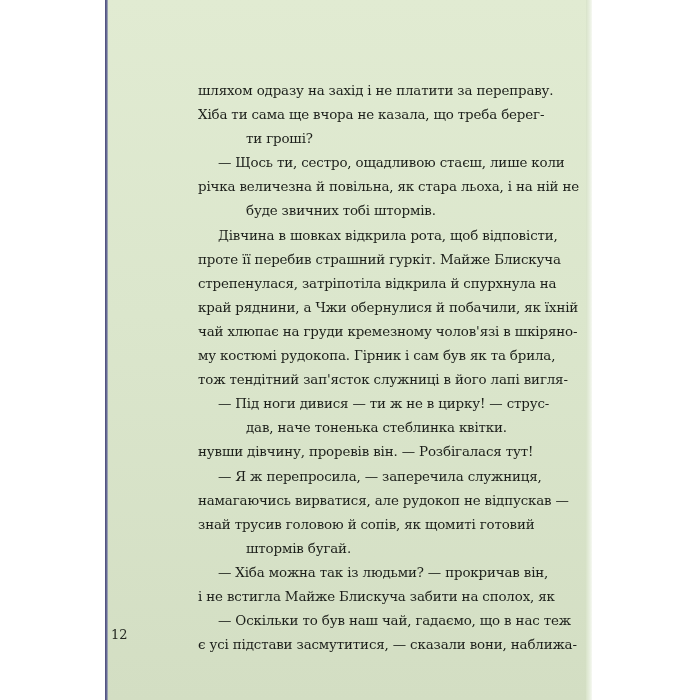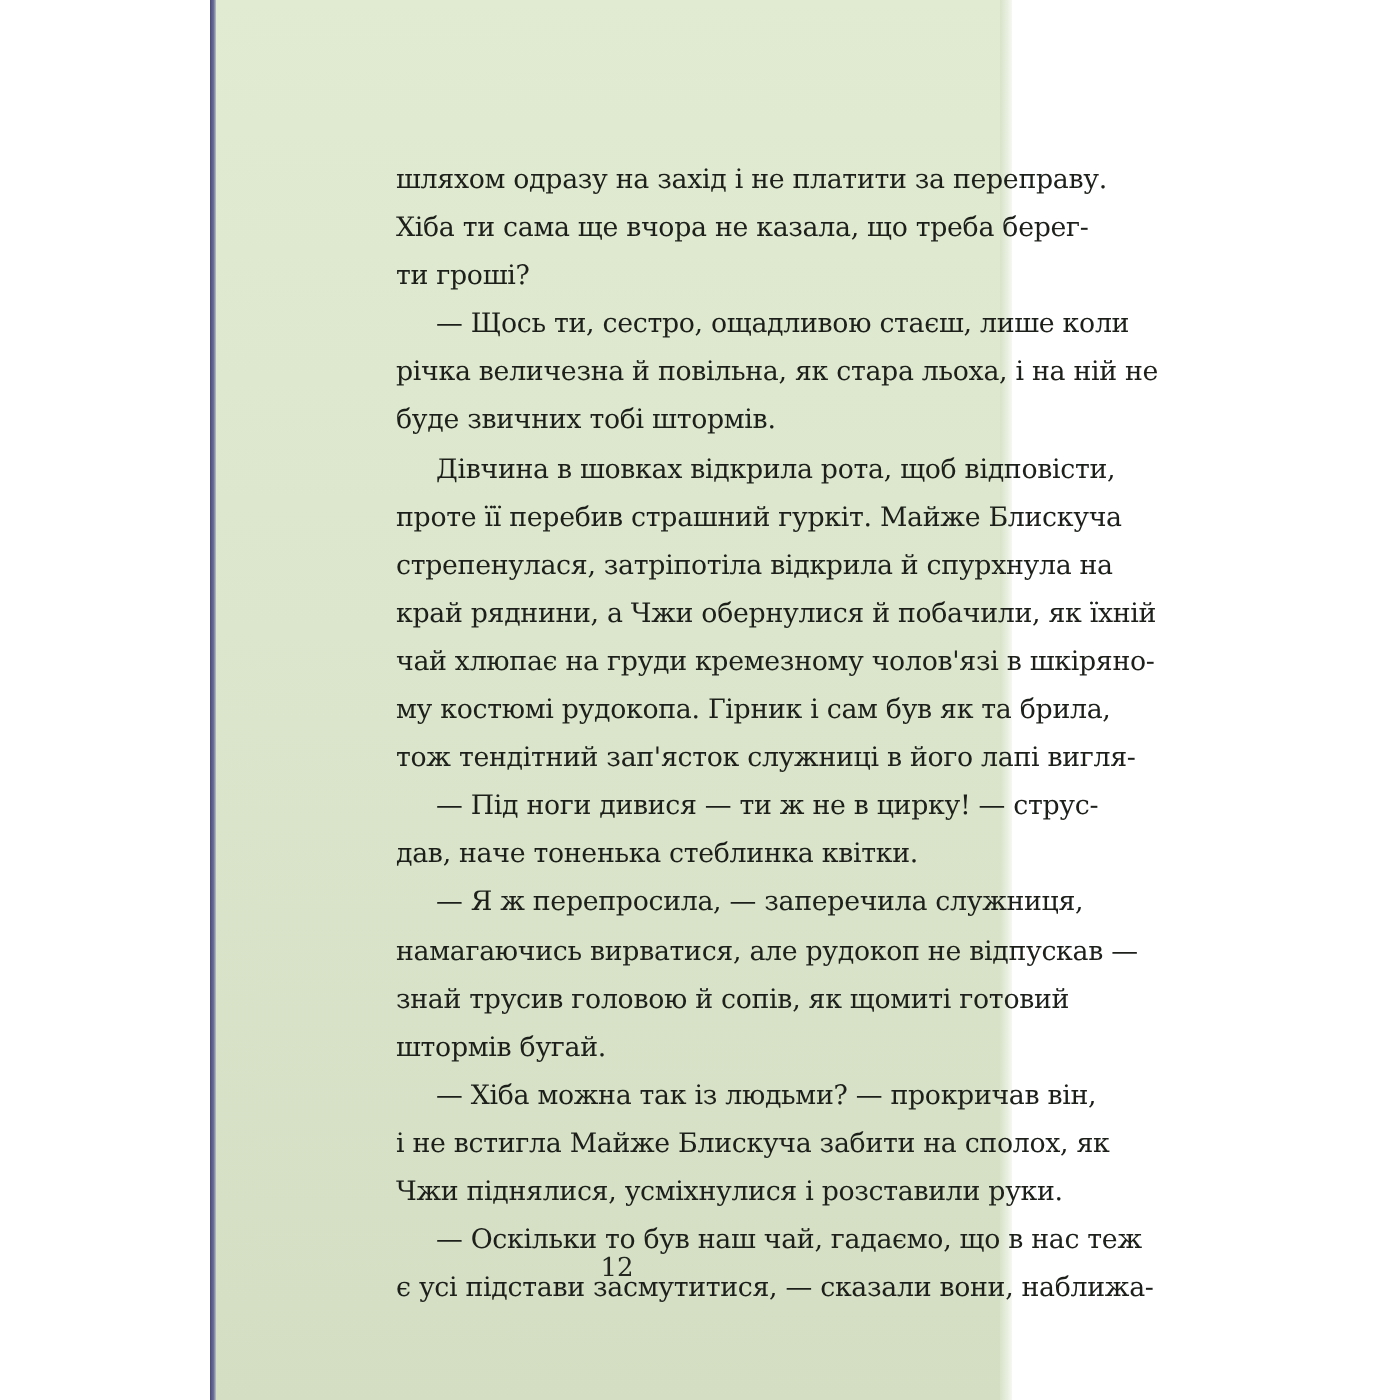--- a/index.html
+++ b/index.html
@@ -7,21 +7,21 @@
       padding: 0;
       width: 700px;
       height: 700px;
       background: #ffffff;
       overflow: hidden;
     }
     .page {
       position: absolute;
       left: 105px;
       top: 0;
-      width: 401px;
+      width: 487px;
       height: 700px;
       background: linear-gradient(180deg, #e1ebd2 0%, #dbe6cc 45%, #d3dec3 100%);
       box-sizing: border-box;
     }
     .page-left-edge {
       position: absolute;
       left: 0;
       top: 0;
       width: 3px;
       height: 700px;
@@ -48,30 +48,31 @@
     }
     .line {
       display: block;
       white-space: nowrap;
       text-align: justify;
       text-align-last: justify;
       height: 24.1px;
     }
     .line.last {
       text-align-last: left;
+      margin-left: 48px;
     }
     .line.indent {
       padding-left: 20px;
     }
     .page-number {
       position: absolute;
       left: 0;
       width: 100%;
       top: 627px;
-      text-align: center;
+      text-align: left;
       font-family: "DejaVu Serif", "Liberation Serif", serif;
       font-size: 13px;
       color: #232720;
       padding-left: 6px;
       box-sizing: border-box;
     }
   </style>
 </head>
 <body>
 
@@ -88,25 +89,25 @@
     <span class="line last">буде звичних тобі штормів.</span>
     <span class="line indent">Дівчина в шовках відкрила рота, щоб відповісти,</span>
     <span class="line">проте її перебив страшний гуркіт. Майже Блискуча</span>
     <span class="line">стрепенулася, затріпотіла відкрила й спурхнула на</span>
     <span class="line">край ряднини, а Чжи обернулися й побачили, як їхній</span>
     <span class="line">чай хлюпає на груди кремезному чолов'язі в шкіряно-</span>
     <span class="line">му костюмі рудокопа. Гірник і сам був як та брила,</span>
     <span class="line">тож тендітний зап'ясток служниці в його лапі вигля-</span>
     <span class="line indent">— Під ноги дивися — ти ж не в цирку! — струс-</span>
     <span class="line last">дав, наче тоненька стеблинка квітки.</span>
+    <span class="line">нувши дівчину, проревів він. — Розбігалася тут!</span>
     <span class="line indent">— Я ж перепросила, — заперечила служниця,</span>
     <span class="line">намагаючись вирватися, але рудокоп не відпускав —</span>
     <span class="line">знай трусив головою й сопів, як щомиті готовий</span>
     <span class="line last">штормів бугай.</span>
     <span class="line indent">— Хіба можна так із людьми? — прокричав він,</span>
     <span class="line">і не встигла Майже Блискуча забити на сполох, як</span>
-    <span class="line last">Чжи піднялися, усміхнулися і розставили руки.</span>
     <span class="line indent">— Оскільки то був наш чай, гадаємо, що в нас теж</span>
     <span class="line">є усі підстави засмутитися, — сказали вони, наближа-</span>
   </div>
 
   <div class="page-number">12</div>
 </div>
 
 </body></html>

